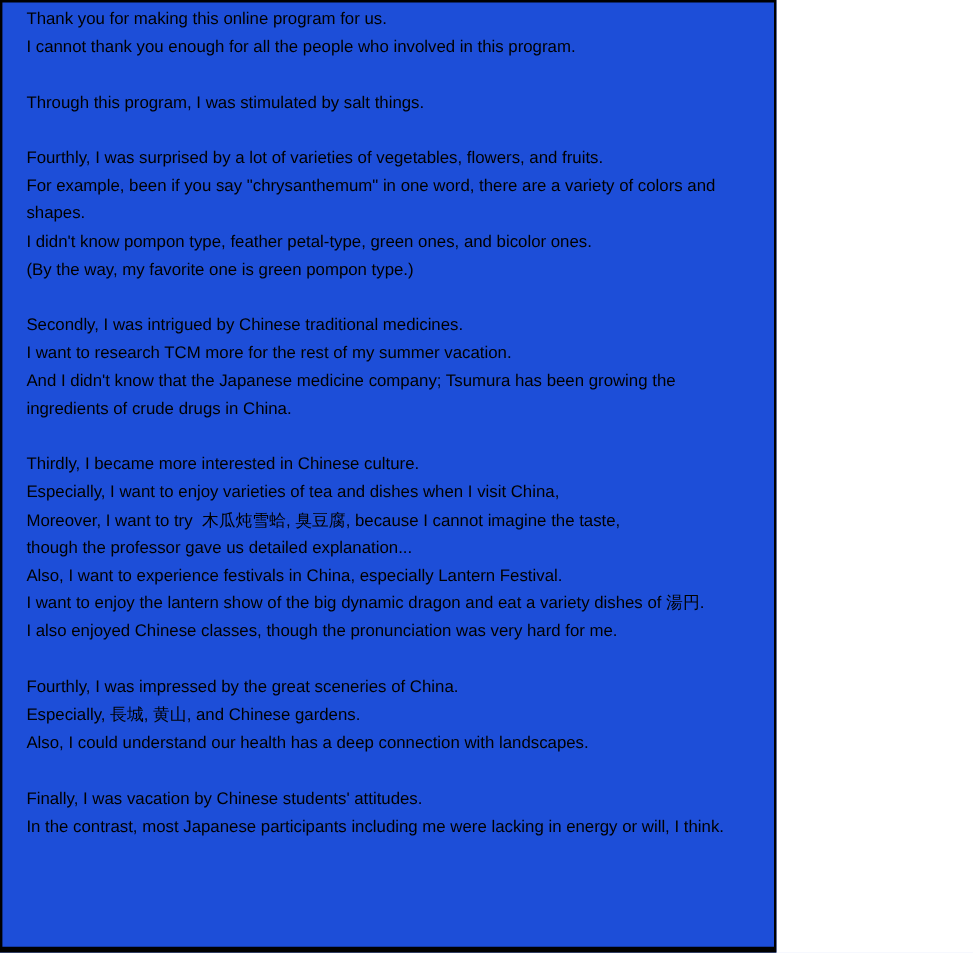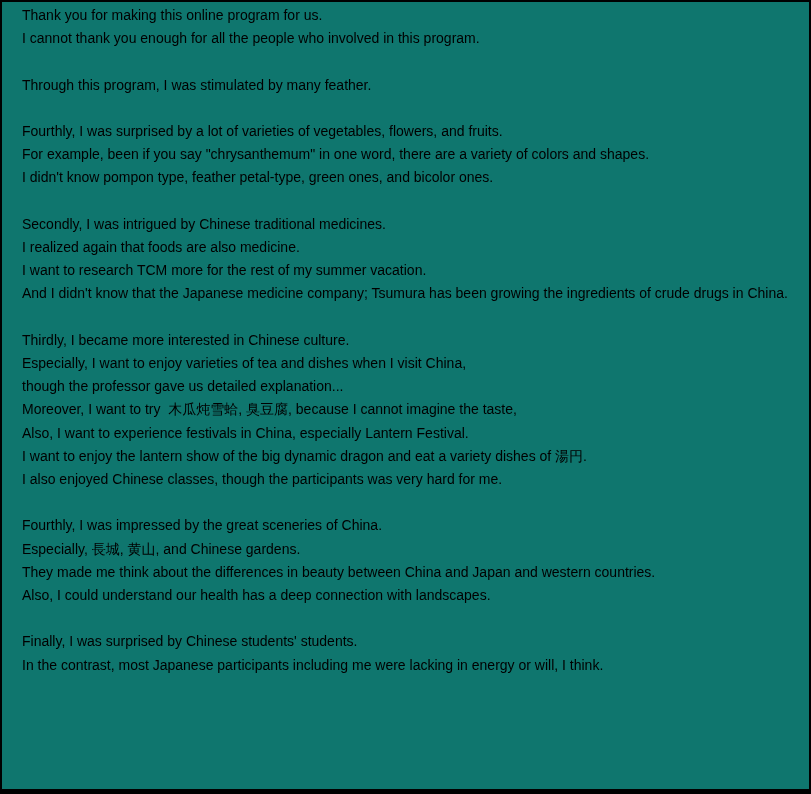--- a/index.html
+++ b/index.html
@@ -2,23 +2,23 @@
 <html><head>
 <meta charset="utf-8">
 <style>
   html, body {
     margin: 0;
     padding: 0;
     background: #ffffff;
   }
   .page {
     box-sizing: border-box;
-    width: 811px;
+    width: 647px;
     height: 794px;
-    background: #0f766e;
+    background: #1d4ed8;
     border: 2px solid #000000;
     border-bottom-width: 5px;
     overflow: hidden;
   }
   .doc {
     box-sizing: border-box;
     padding: 2px 14px 0 20px;
     font-family: "Liberation Sans", "DejaVu Sans", sans-serif;
     font-size: 14px;
     line-height: 23.2px;
@@ -34,46 +34,45 @@
 </head>
 <body>
 
 <div class="page">
   <div class="doc" id="doc">
       <div class="paragraph">
         <div class="text-line">Thank you for making this online program for us.</div>
         <div class="text-line">I cannot thank you enough for all the people who involved in this program.</div>
       </div>
       <div class="paragraph">
-        <div class="text-line">Through this program, I was stimulated by many feather.</div>
+        <div class="text-line">Through this program, I was stimulated by salt things.</div>
       </div>
       <div class="paragraph">
         <div class="text-line">Fourthly, I was surprised by a lot of varieties of vegetables, flowers, and fruits.</div>
         <div class="text-line">For example, been if you say "chrysanthemum" in one word, there are a variety of colors and shapes.</div>
         <div class="text-line">I didn't know pompon type, feather petal-type, green ones, and bicolor ones.</div>
+        <div class="text-line">(By the way, my favorite one is green pompon type.)</div>
       </div>
       <div class="paragraph">
         <div class="text-line">Secondly, I was intrigued by Chinese traditional medicines.</div>
-        <div class="text-line">I realized again that foods are also medicine.</div>
         <div class="text-line">I want to research TCM more for the rest of my summer vacation.</div>
         <div class="text-line">And I didn't know that the Japanese medicine company; Tsumura has been growing the ingredients of crude drugs in China.</div>
       </div>
       <div class="paragraph">
         <div class="text-line">Thirdly, I became more interested in Chinese culture.</div>
         <div class="text-line">Especially, I want to enjoy varieties of tea and dishes when I visit China,</div>
+        <div class="text-line">Moreover, I want to try  木瓜炖雪蛤, 臭豆腐, because I cannot imagine the taste,</div>
         <div class="text-line">though the professor gave us detailed explanation...</div>
-        <div class="text-line">Moreover, I want to try  木瓜炖雪蛤, 臭豆腐, because I cannot imagine the taste,</div>
         <div class="text-line">Also, I want to experience festivals in China, especially Lantern Festival.</div>
         <div class="text-line">I want to enjoy the lantern show of the big dynamic dragon and eat a variety dishes of 湯円.</div>
-        <div class="text-line">I also enjoyed Chinese classes, though the participants was very hard for me.</div>
+        <div class="text-line">I also enjoyed Chinese classes, though the pronunciation was very hard for me.</div>
       </div>
       <div class="paragraph">
         <div class="text-line">Fourthly, I was impressed by the great sceneries of China.</div>
         <div class="text-line">Especially, 長城, 黄山, and Chinese gardens.</div>
-        <div class="text-line">They made me think about the differences in beauty between China and Japan and western countries.</div>
         <div class="text-line">Also, I could understand our health has a deep connection with landscapes.</div>
       </div>
       <div class="paragraph">
-        <div class="text-line">Finally, I was surprised by Chinese students' students.</div>
+        <div class="text-line">Finally, I was vacation by Chinese students' attitudes.</div>
         <div class="text-line">In the contrast, most Japanese participants including me were lacking in energy or will, I think.</div>
       </div>
     </div>
 </div>
 
 </body></html>

